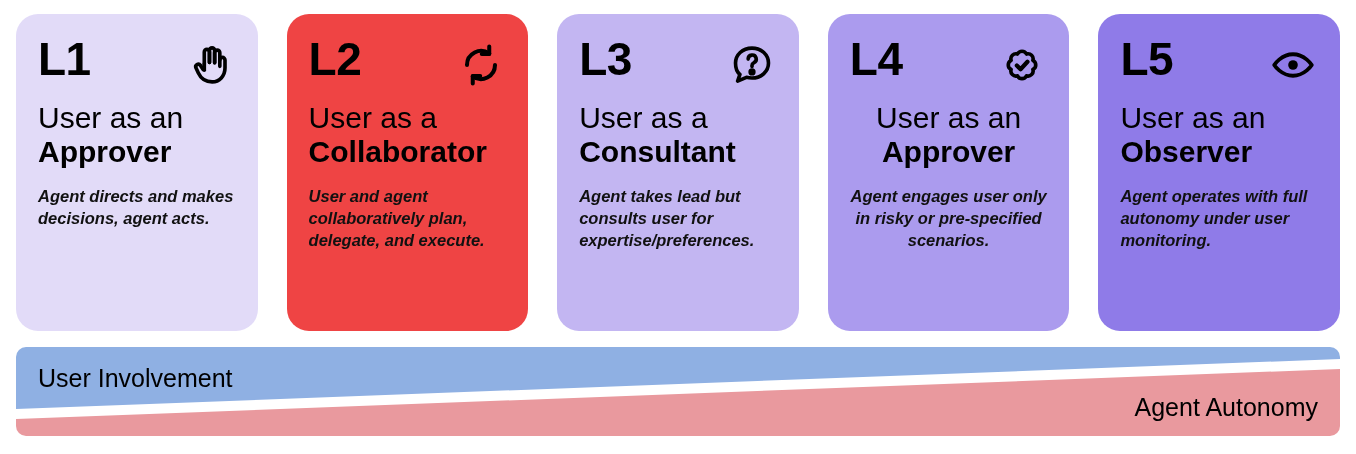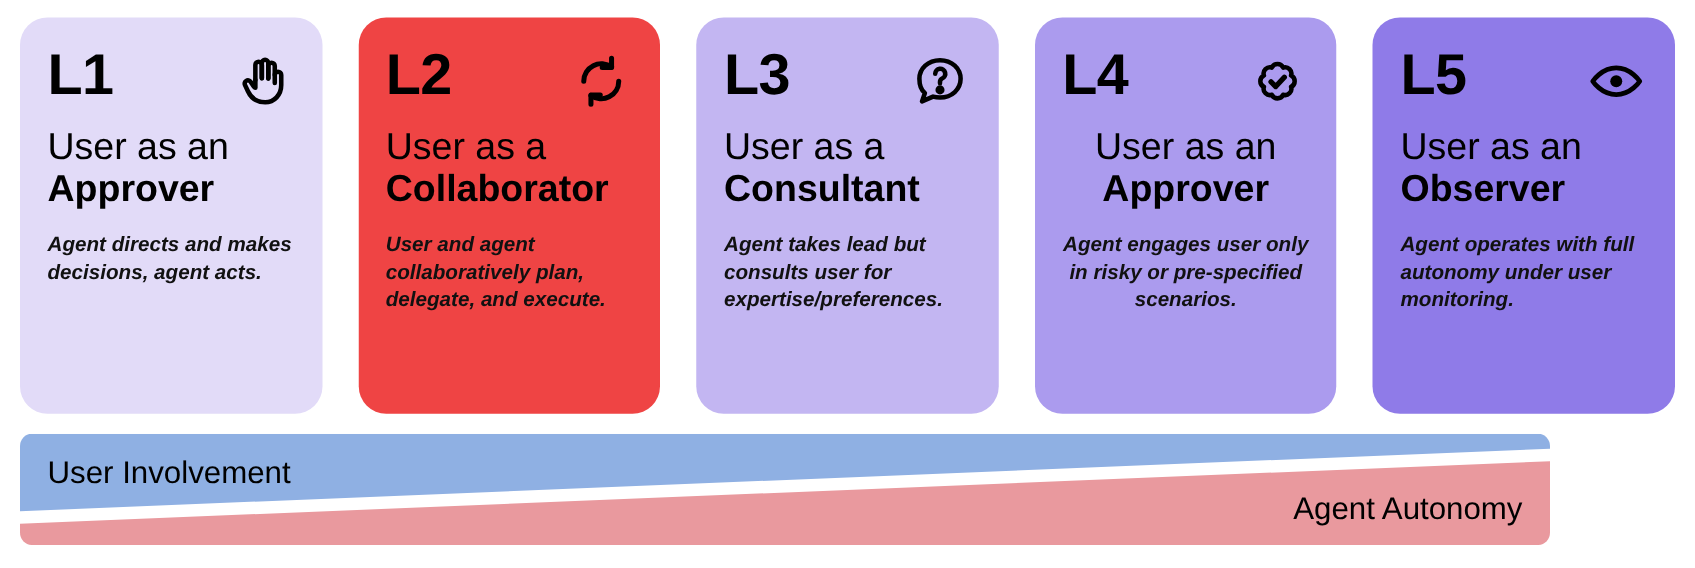--- a/index.html
+++ b/index.html
@@ -87,21 +87,21 @@
     font-style: italic;
     font-weight: bold;
     color: #111111;
   }
 
   
   #bar {
     position: absolute;
     left: 16px;
     top: 347px;
-    width: 1224px;
+    width: 1324px;
     height: 89px;
   }
   #bar svg {
     position: absolute;
     inset: 0;
     width: 100%;
     height: 100%;
     display: block;
   }
   .bar-label {

